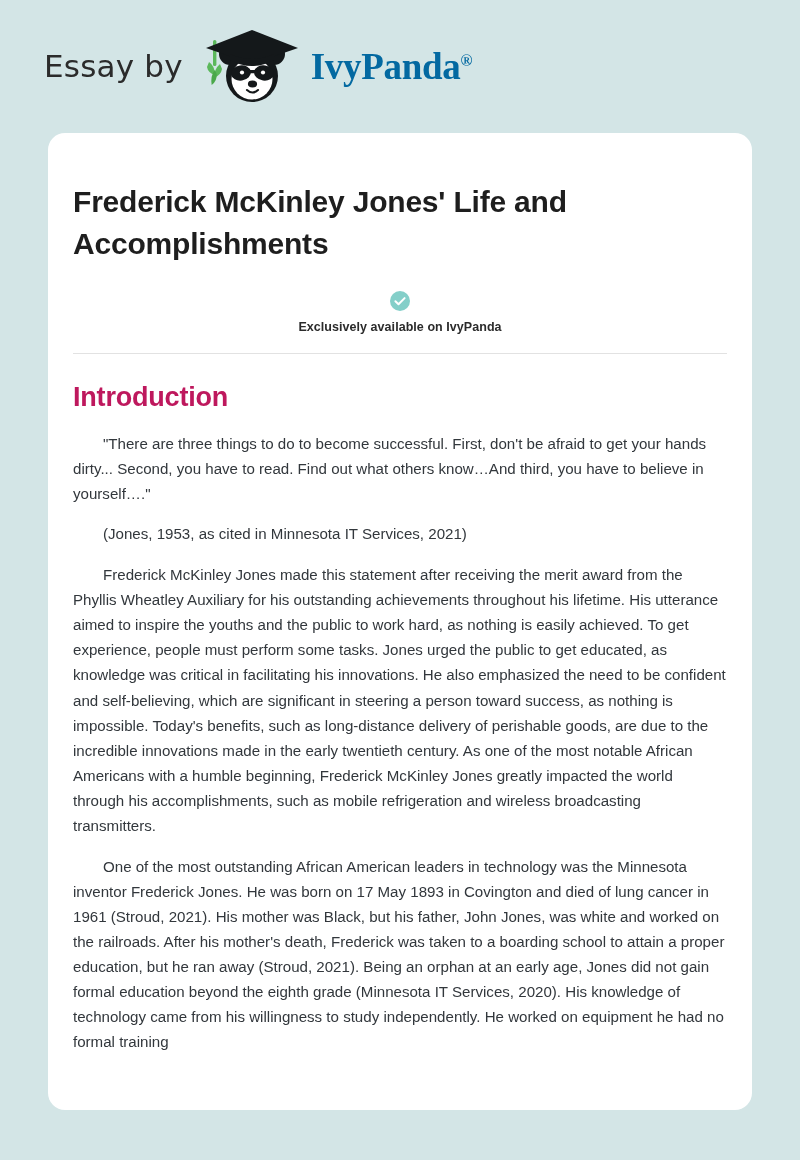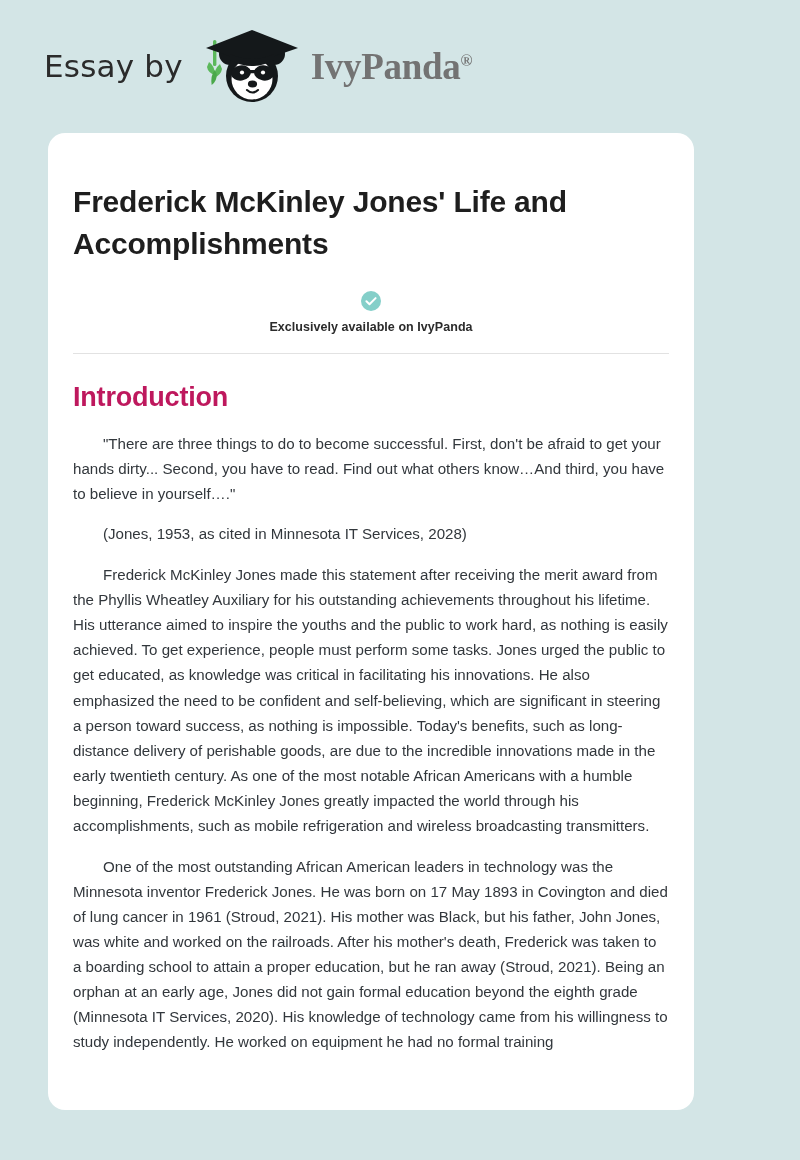--- a/index.html
+++ b/index.html
@@ -39,39 +39,39 @@
   .logo-mark {
     width: 104px;
     height: 82px;
     display: block;
     flex: none;
   }
   .wordmark {
     font-family: "Liberation Serif", serif;
     font-weight: bold;
     font-size: 37px;
-    color: #737373;
+    color: #0369a1;
     line-height: 1;
     letter-spacing: -0.3px;
     position: relative;
     margin-left: -4px;
   }
   .wordmark .reg {
     font-size: 16px;
     vertical-align: super;
     font-weight: bold;
     line-height: 1;
   }
 
   
   .paper {
     position: absolute;
     left: 48px;
     top: 133px;
-    width: 646px;
+    width: 704px;
     height: 977px;
     background: #ffffff;
     border-radius: 17px;
     box-sizing: border-box;
     padding: 48px 25px 0 25px;
     overflow: hidden;
   }
   .paper-inner {
     padding: 0 0px;
   }
@@ -197,19 +197,19 @@
           <path d="M5.4 10.3 L8.5 13.3 L14.6 7.1" stroke="#ffffff" stroke-width="2" fill="none" stroke-linecap="round" stroke-linejoin="round"></path>
         </svg>
       </span>
       <span class="badge-text">Exclusively available on IvyPanda</span>
     </div>
 
     <div class="divider"></div>
 
     <h2 class="section-heading">Introduction</h2>
     <p class="para">"There are three things to do to become successful. First, don't be afraid to get your hands dirty... Second, you have to read. Find out what others know…And third, you have to believe in yourself…."</p>
-    <p class="para citation">(Jones, 1953, as cited in Minnesota IT Services, 2028)</p>
+    <p class="para citation">(Jones, 1953, as cited in Minnesota IT Services, 2021)</p>
     <p class="para">Frederick McKinley Jones made this statement after receiving the merit award from the Phyllis Wheatley Auxiliary for his outstanding achievements throughout his lifetime. His utterance aimed to inspire the youths and the public to work hard, as nothing is easily achieved. To get experience, people must perform some tasks. Jones urged the public to get educated, as knowledge was critical in facilitating his innovations. He also emphasized the need to be confident and self-believing, which are significant in steering a person toward success, as nothing is impossible. Today's benefits, such as long-distance delivery of perishable goods, are due to the incredible innovations made in the early twentieth century. As one of the most notable African Americans with a humble beginning, Frederick McKinley Jones greatly impacted the world through his accomplishments, such as mobile refrigeration and wireless broadcasting transmitters.</p>
 
     <p class="para">One of the most outstanding African American leaders in technology was the Minnesota inventor Frederick Jones. He was born on 17 May 1893 in Covington and died of lung cancer in 1961 (Stroud, 2021). His mother was Black, but his father, John Jones, was white and worked on the railroads. After his mother's death, Frederick was taken to a boarding school to attain a proper education, but he ran away (Stroud, 2021). Being an orphan at an early age, Jones did not gain formal education beyond the eighth grade (Minnesota IT Services, 2020). His knowledge of technology came from his willingness to study independently. He worked on equipment he had no formal training</p>
 
   </div>
 </div>
 
 </body></html>

